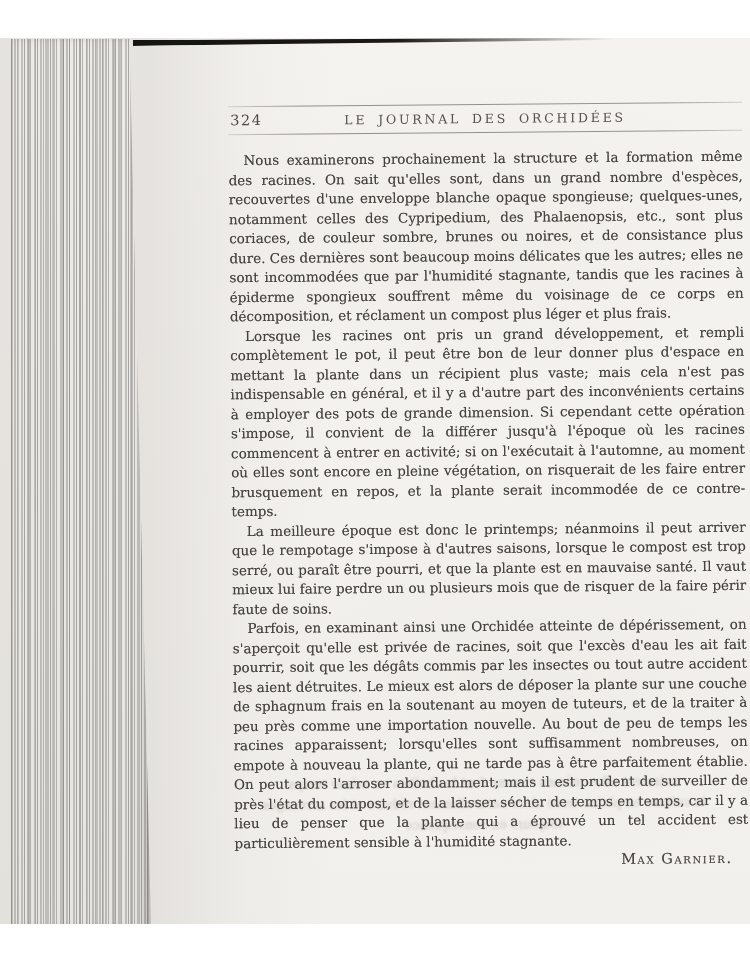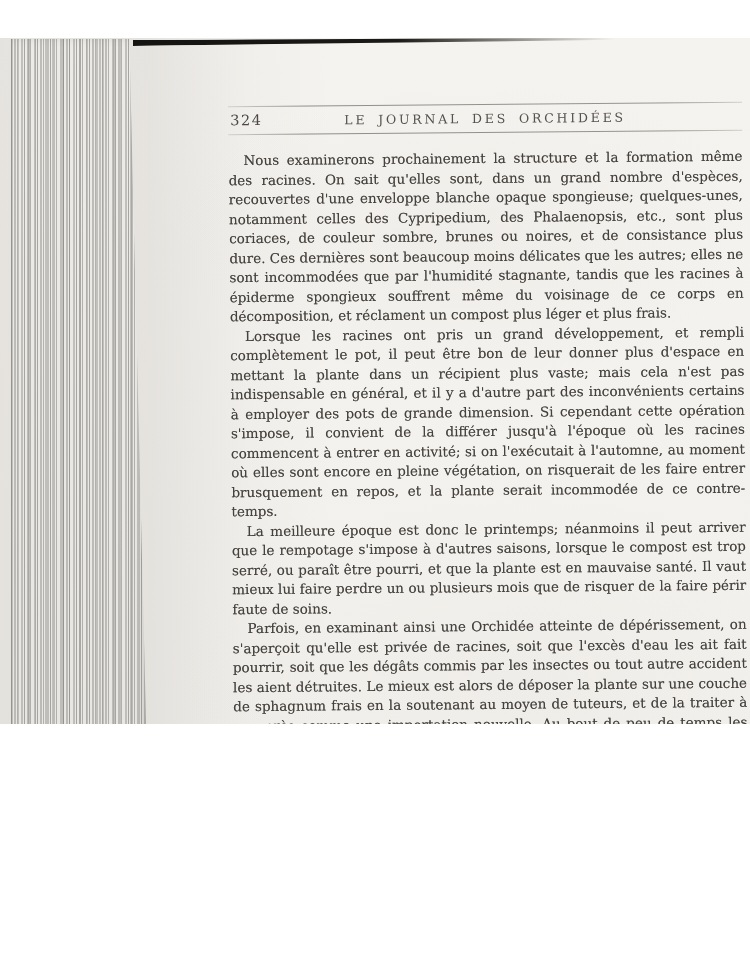--- a/index.html
+++ b/index.html
@@ -1,17 +1,17 @@
 <!DOCTYPE html>
 <html><head>
 <meta charset="utf-8">
 <style>
   html,body{margin:0;padding:0;background:#ffffff;}
   .scan{
-    position:relative;width:750px;height:724px;overflow:hidden;
+    position:relative;width:750px;height:924px;overflow:hidden;
     background:#ffffff;
     font-family:"DejaVu Serif","Liberation Serif",serif;
   }
   
   .paper{
     position:absolute;left:0;top:38px;width:750px;height:892px;
     background:
       radial-gradient(ellipse 420px 220px at 62% 22%, rgba(205,202,196,0.12), rgba(205,202,196,0) 70%),
       radial-gradient(ellipse 500px 260px at 70% 72%, rgba(205,202,196,0.10), rgba(205,202,196,0) 70%),
       linear-gradient(to right, rgba(150,147,141,0.16) 150px, rgba(150,147,141,0.04) 250px, rgba(150,147,141,0) 330px),

